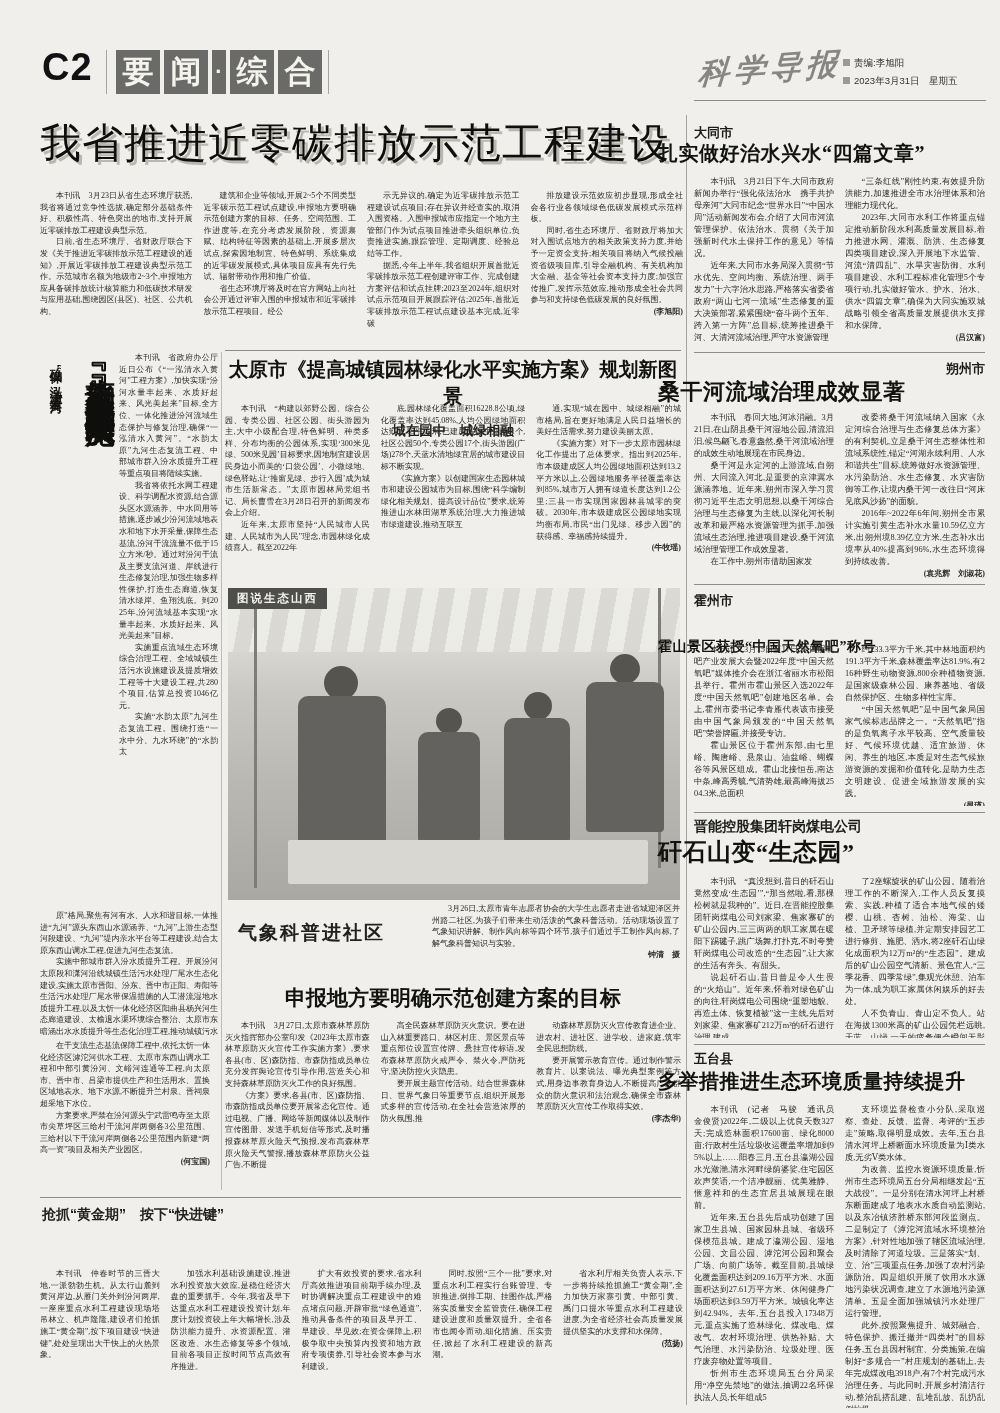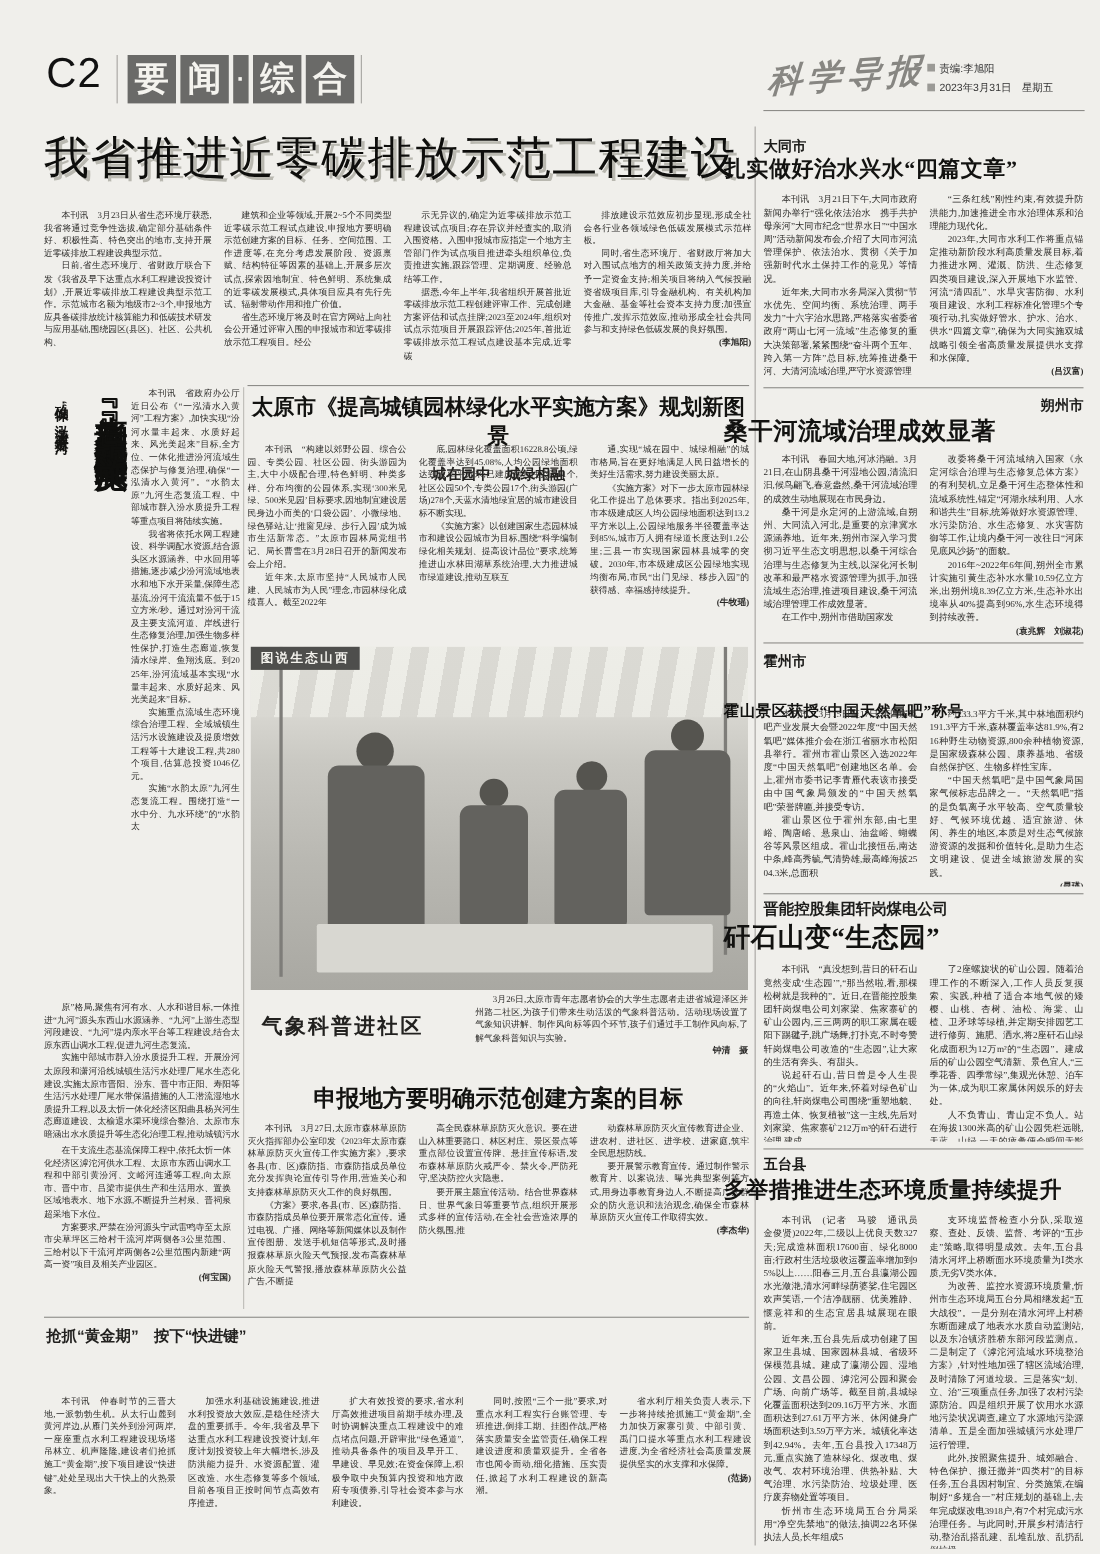--- a/index.html
+++ b/index.html
@@ -3,21 +3,21 @@
 <meta charset="utf-8">
 <style>
   html,body{margin:0;padding:0;background:#dcdbd6;}
   #page{position:relative;width:1000px;height:1413px;margin:0 auto;background:#f0efeb;overflow:hidden;
         font-family:"Liberation Serif","DejaVu Serif",serif;color:#22211f;}
   .abs{position:absolute;}
   .sans{font-family:"Liberation Sans","DejaVu Sans",sans-serif;}
   .rule-h{background:#8d8c88;height:1px;}
   .rule-v{background:#a5a4a0;width:1px;}
   
-  #hdr-code{left:42px;top:46px;font-size:38px;font-weight:400;letter-spacing:1px;color:#111;}
+  #hdr-code{left:42px;top:46px;font-size:38px;font-weight:700;letter-spacing:1px;color:#111;}
   #hdr-vline1{left:106px;top:50px;height:44px;}
   #hdr-tiles{left:116px;top:50px;display:flex;gap:4px;}
   .tile{width:44px;height:44px;background:#6a6a68;color:#f4f3ee;text-align:center;
         font-weight:900;font-size:31px;line-height:44px;}
   .tile.dot{width:14px;font-size:22px;}
   #hdr-vline2{left:328px;top:50px;height:44px;}
   #masthead{left:698px;top:48px;font-size:31px;font-weight:bold;font-style:italic;color:#878682;
             letter-spacing:5px;transform:rotate(-4deg) skewX(-8deg);}
   #editor-box{left:843px;top:54px;font-size:9.5px;line-height:1.9;color:#333;}
   .sq{display:inline-block;width:7px;height:7px;background:#9b9a96;margin-right:4px;}
@@ -99,21 +99,21 @@
   <div class="abs sans" id="editor-box">
     <div><span class="sq"></span><span>责编:李旭阳</span></div>
     <div><span class="sq"></span><span>2023年3月31日　星期五</span></div>
   </div>
   <div class="abs rule-h" id="hdr-rule"></div>
 
   <div class="abs sans" id="lead-headline">我省推进近零碳排放示范工程建设</div>
   <div class="abs cols btxt" id="lead-body">
     <div class="bcol">
         <p>本刊讯　3月23日从省生态环境厅获悉,我省将通过竞争性选拔,确定部分基础条件好、积极性高、特色突出的地市,支持开展近零碳排放工程建设典型示范。</p>
-        <p>日前,省生态环境厅、省财政厅联合下发《我省及早下达重点水利工程建设投资计划》,开展近零碳排放工程建设典型示范工作。示范城市名额为地级市2~3个,申报地方应具备碳排放统计核算能力和低碳技术研发与应用基础,围绕园区(县区)、社区、公共机构、</p>
+        <p>日前,省生态环境厅、省财政厅联合下发《关于推进近零碳排放示范工程建设的通知》,开展近零碳排放工程建设典型示范工作。示范城市名额为地级市2~3个,申报地方应具备碳排放统计核算能力和低碳技术研发与应用基础,围绕园区(县区)、社区、公共机构、</p>
       </div>
     <div class="bcol">
         <p>建筑和企业等领域,开展2~5个不同类型近零碳示范工程试点建设,申报地方要明确示范创建方案的目标、任务、空间范围、工作进度等,在充分考虑发展阶段、资源禀赋、结构特征等因素的基础上,开展多层次试点,探索因地制宜、特色鲜明、系统集成的近零碳发展模式,具体项目应具有先行先试、辐射带动作用和推广价值。</p>
         <p>省生态环境厅将及时在官方网站上向社会公开通过评审入围的申报城市和近零碳排放示范工程项目。经公</p>
       </div>
     <div class="bcol">
         <p>示无异议的,确定为近零碳排放示范工程建设试点项目;存在异议并经查实的,取消入围资格。入围申报城市应指定一个地方主管部门作为试点项目推进牵头组织单位,负责推进实施,跟踪管理、定期调度、经验总结等工作。</p>
         <p>据悉,今年上半年,我省组织开展首批近零碳排放示范工程创建评审工作、完成创建方案评估和试点挂牌;2023至2024年,组织对试点示范项目开展跟踪评估;2025年,首批近零碳排放示范工程试点建设基本完成,近零碳</p>
       </div>
     <div class="bcol">

